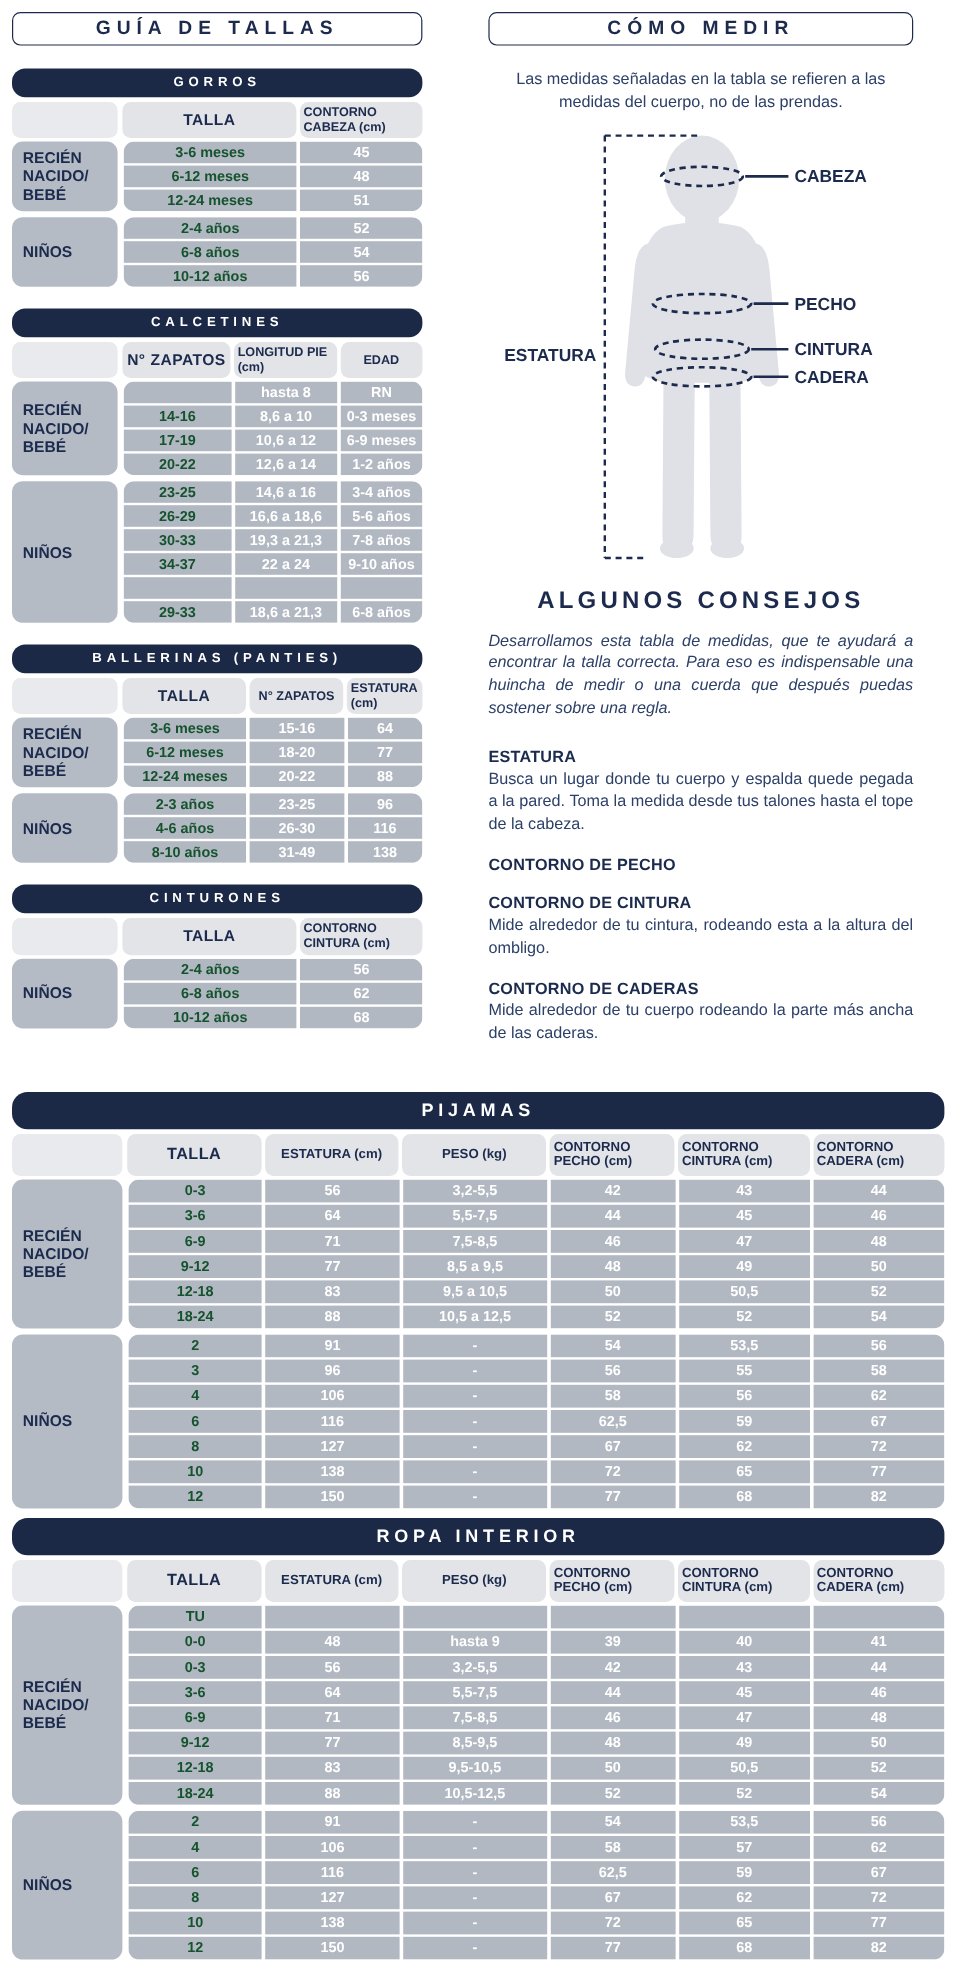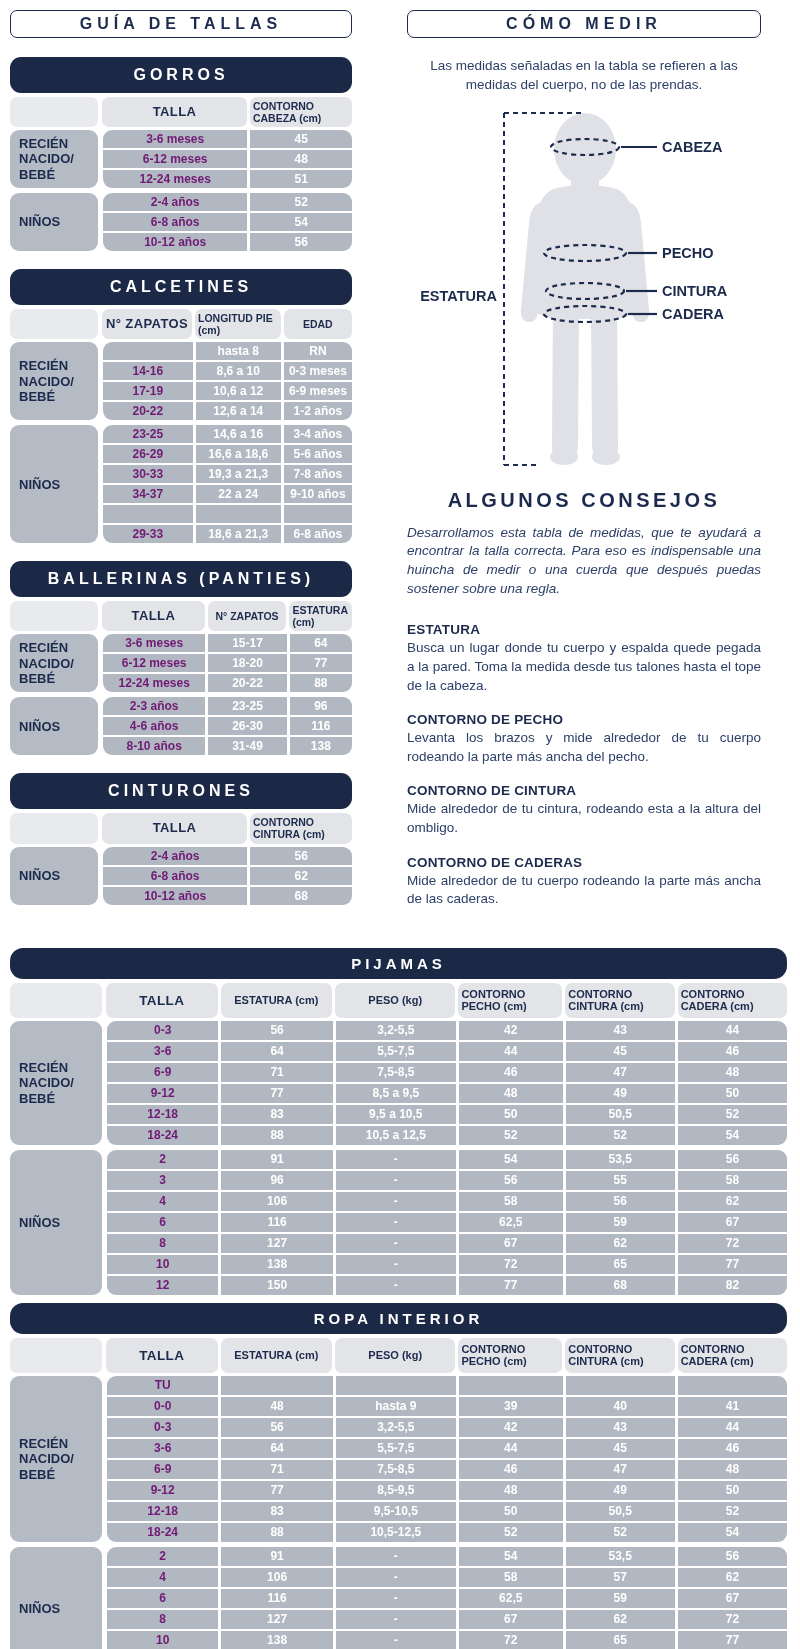--- a/index.html
+++ b/index.html
@@ -21,22 +21,22 @@
     border:1.6px solid #1c2b4d; border-radius:7px;
     height:28px; display:flex; align-items:center; justify-content:center;
     font-weight:bold; font-size:16px; letter-spacing:5px; color:#1c2b4d;
     margin-bottom:19px;
   }
 
   
   .sizetable { margin-bottom:18px; --gw:88px; --rh:18px; }
   .tbanner {
     background:#1b2947; color:#ffffff; border-radius:11px;
-    height:36px; display:flex; align-items:center; justify-content:center;
-    font-weight:bold; font-size:16px; letter-spacing:4px; margin-bottom:4px;
+    height:24px; display:flex; align-items:center; justify-content:center;
+    font-weight:bold; font-size:11px; letter-spacing:4px; margin-bottom:4px;
   }
   .t-wide .tbanner { height:31px; border-radius:13px; font-size:15px; }
   .thead { display:flex; gap:4px; margin-bottom:3px; }
   .hspacer { width:var(--gw); flex:none; background:#e9eaed; border-radius:7px; }
   .hcells { flex:1; display:grid; grid-template-columns:var(--dcols); gap:3px; }
   .hcell {
     background:#e3e4e8; border-radius:7px; min-height:30px;
     display:flex; align-items:center; justify-content:center; text-align:left;
     font-weight:bold; font-size:10.5px; line-height:1.15; color:#1c2b4d; padding:3px 3px;
   }
@@ -54,21 +54,21 @@
   .gdata {
     flex:1; display:grid; grid-template-columns:var(--dcols);
     gap:2px 3px; background:#ffffff; border-radius:9px; overflow:hidden;
     align-content:start;
   }
   .dcell {
     background:#b2b8c2; min-height:var(--rh);
     display:flex; align-items:center; justify-content:center; text-align:center;
     font-weight:bold; font-size:12px; color:#ffffff; padding:1px 2px;
   }
-  .dcell.c0 { color:#701a75; }
+  .dcell.c0 { color:#14532d; }
   
   .t-gorros     { --dcols:1.42fr 1fr; }
   .t-calcetines { --dcols:1fr .95fr .76fr; }
   .t-ballerinas { --dcols:1.28fr .98fr .78fr; }
   .t-cinturones { --dcols:1.42fr 1fr; }
   .t-wide       { --gw:92px; --dcols:1.02fr 1.02fr 1.1fr .95fr 1fr 1fr; --rh:19px; margin-bottom:8px; }
   .wide-tables { margin-top:22px; }
 
   
   .intro { text-align:center; font-size:13.5px; line-height:1.4; color:#2d4068; margin-bottom:10px; }
@@ -178,21 +178,21 @@
             <div class="hcells">
               <div class="hcell c0">TALLA</div>
               <div class="hcell c1">N° ZAPATOS</div>
               <div class="hcell c2">ESTATURA (cm)</div>
             </div>
           </div>
           <div class="gsection">
             <div class="gcell">RECIÉN NACIDO/ BEBÉ</div>
             <div class="gdata">
               <div class="dcell c0">3-6 meses</div>
-              <div class="dcell c1">15-17</div>
+              <div class="dcell c1">15-16</div>
               <div class="dcell c2">64</div>
               <div class="dcell c0">6-12 meses</div>
               <div class="dcell c1">18-20</div>
               <div class="dcell c2">77</div>
               <div class="dcell c0">12-24 meses</div>
               <div class="dcell c1">20-22</div>
               <div class="dcell c2">88</div>
             </div>
           </div>
           <div class="gsection">
@@ -284,21 +284,20 @@
 
       <div class="consejos-title">ALGUNOS CONSEJOS</div>
       <p class="intro2">Desarrollamos esta tabla de medidas, que te ayudará a encontrar la talla correcta. Para eso es indispensable una huincha de medir o una cuerda que después puedas sostener sobre una regla.</p>
 
       <div class="consejo">
         <h4>ESTATURA</h4>
         <p class="body">Busca un lugar donde tu cuerpo y espalda quede pegada a la pared. Toma la medida desde tus talones hasta el tope de la cabeza.</p>
       </div>
       <div class="consejo">
         <h4>CONTORNO DE PECHO</h4>
-        <p class="body">Levanta los brazos y mide alrededor de tu cuerpo rodeando la parte más ancha del pecho.</p>
       </div>
       <div class="consejo">
         <h4>CONTORNO DE CINTURA</h4>
         <p class="body">Mide alrededor de tu cintura, rodeando esta a la altura del ombligo.</p>
       </div>
       <div class="consejo">
         <h4>CONTORNO DE CADERAS</h4>
         <p class="body">Mide alrededor de tu cuerpo rodeando la parte más ancha de las caderas.</p>
       </div>
     </div>

